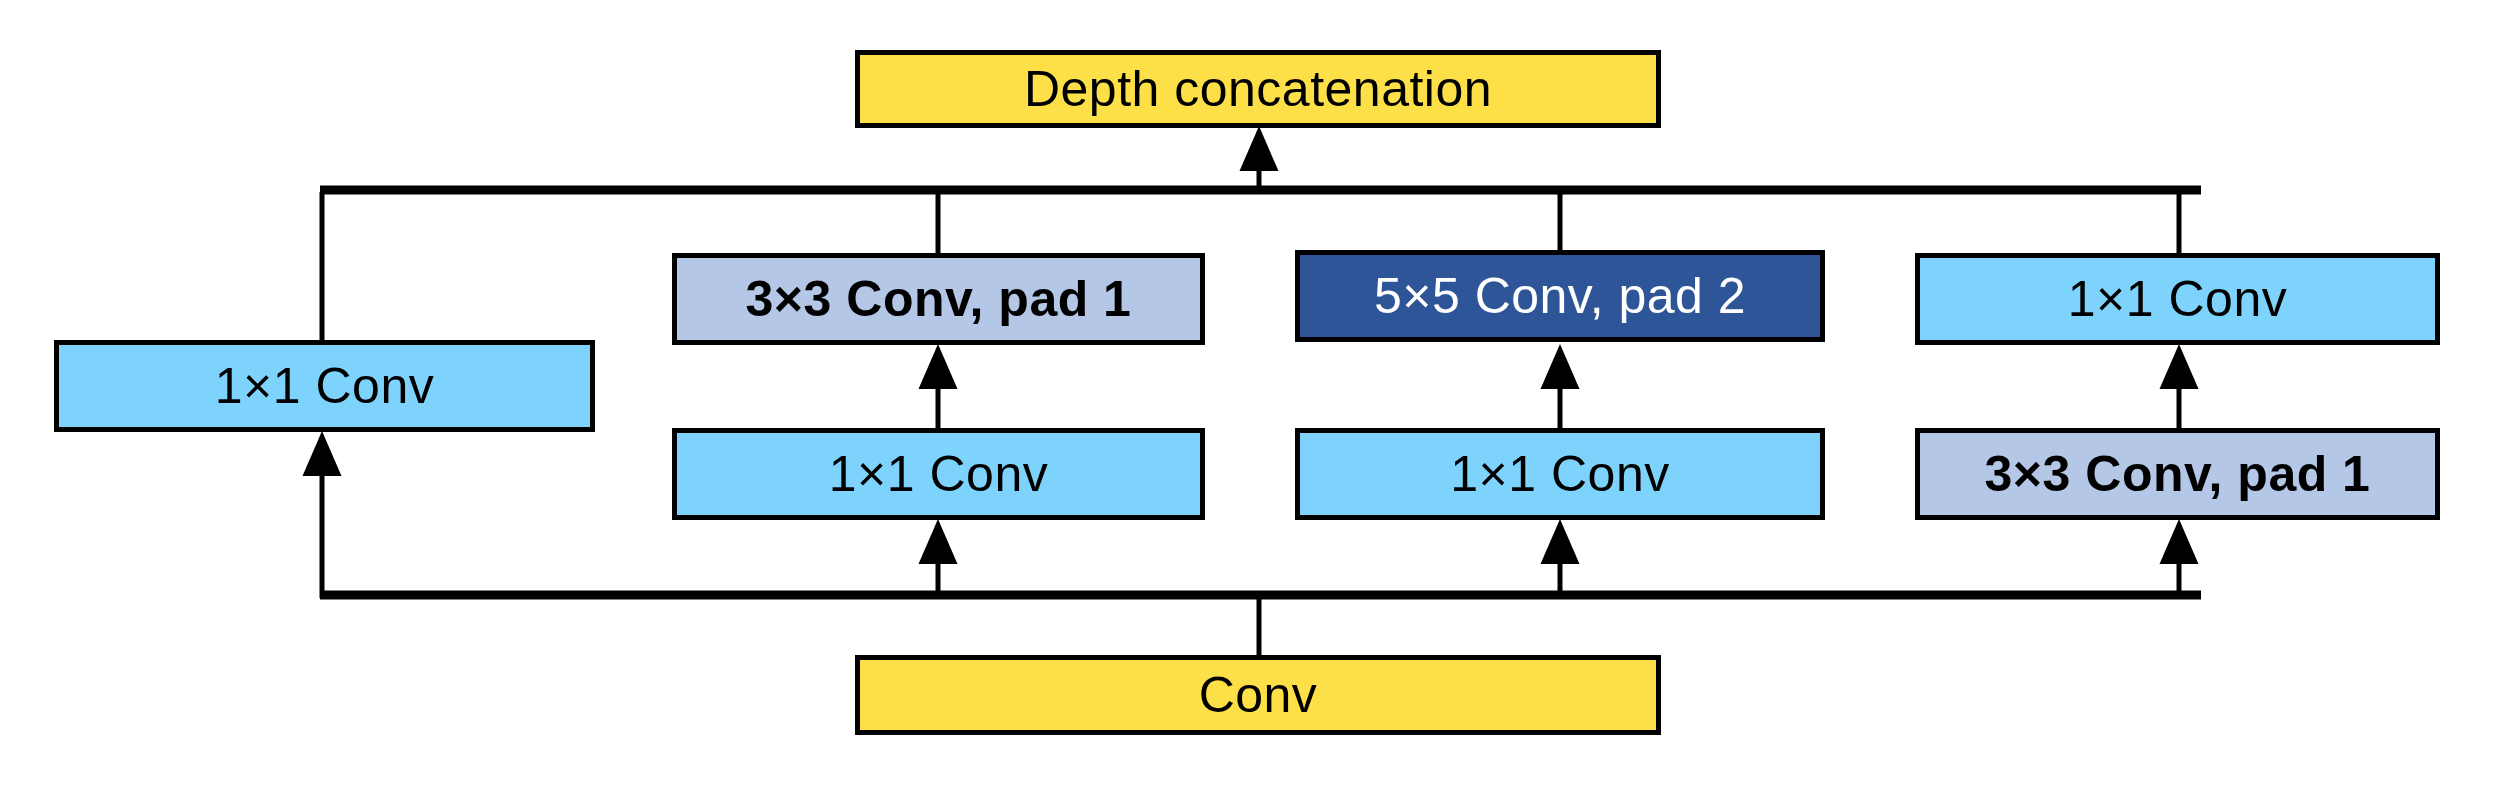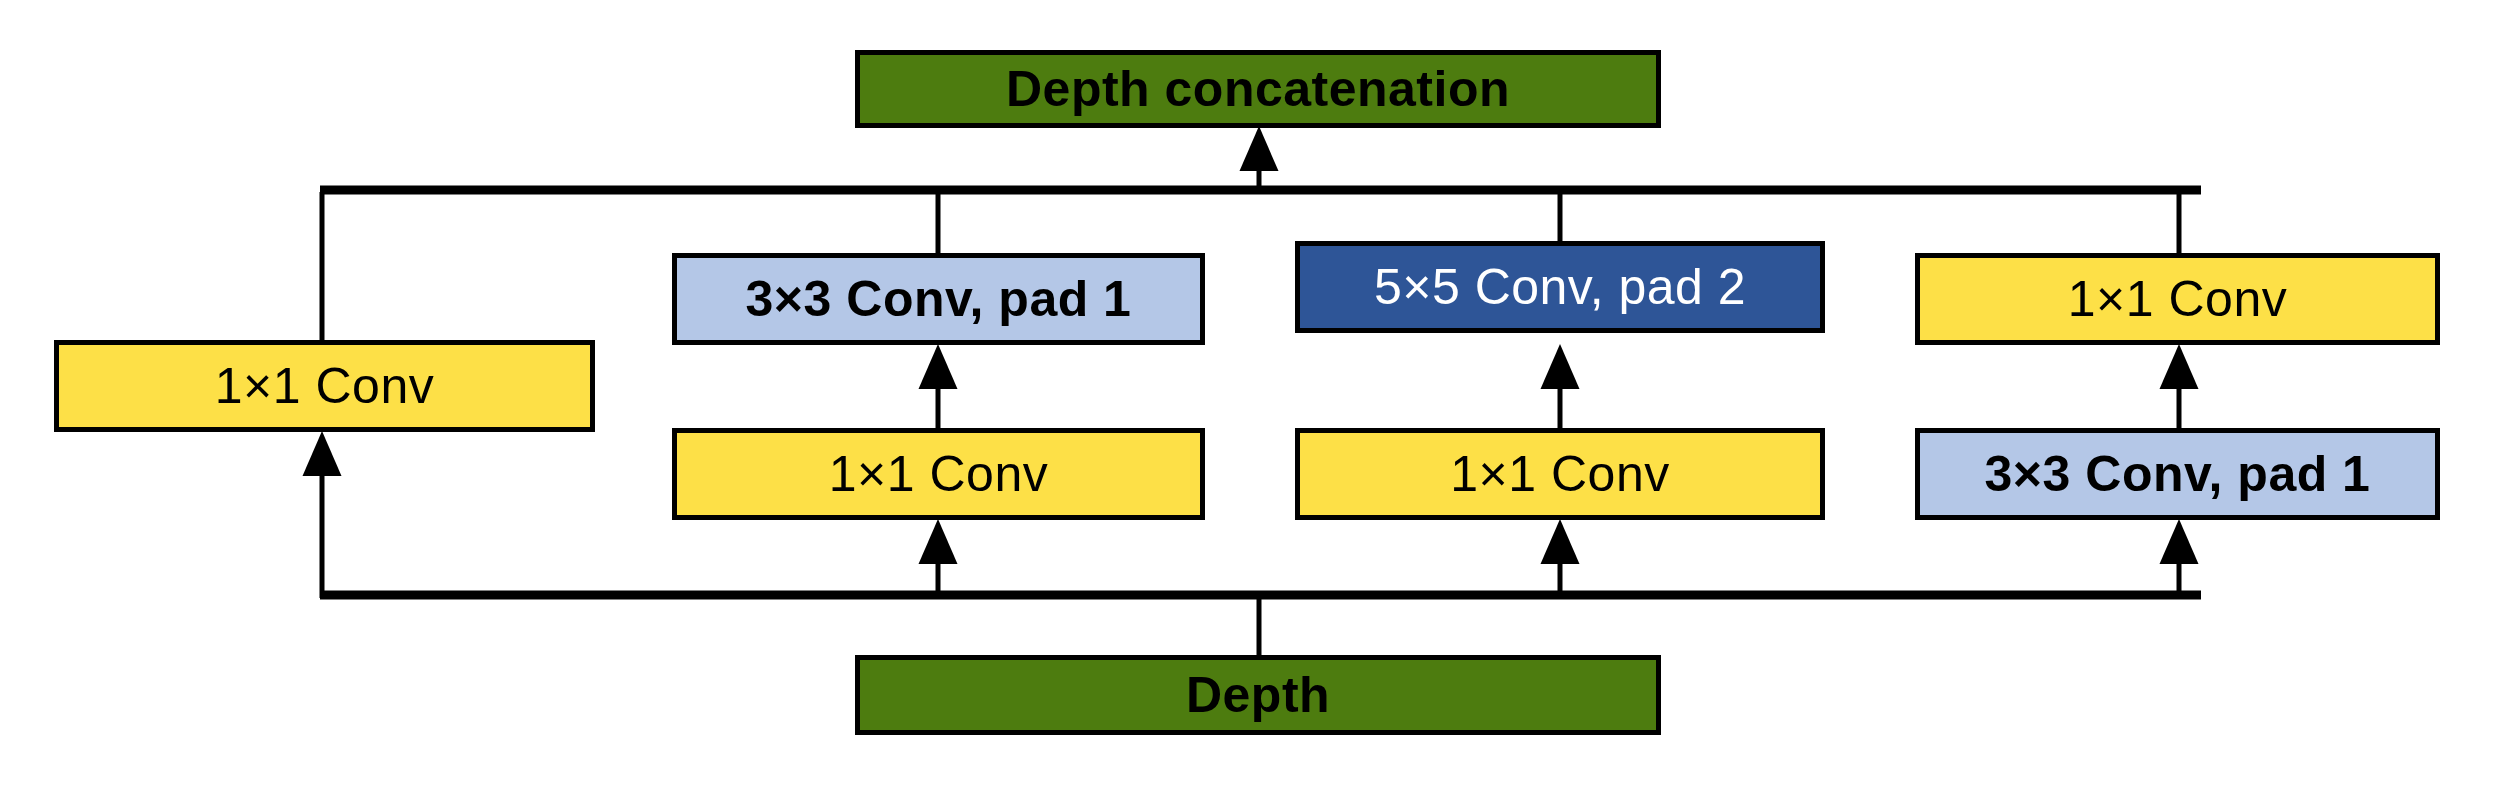--- a/index.html
+++ b/index.html
@@ -32,22 +32,22 @@
     align-items: center;
     justify-content: center;
     font-family: "Liberation Sans", sans-serif;
     font-size: 50px;
     line-height: 1;
     letter-spacing: 0.5px;
     white-space: nowrap;
     color: #000000;
     background: #ffffff;
   }
-  .fill-green  { background: #4d7c0f; font-weight: bold; }
-  .fill-white  { background: #fde047; }
+  .fill-green  { background: #fde047; }
+  .fill-white  { background: #7dd3fc; }
   .fill-ltblue { background: #b4c7e7; font-weight: bold; }
   .fill-dkblue { background: #2e5597; color: #ffffff; }
 </style>
 </head>
 <body>
 
 <div id="canvas">
 
   <svg id="diagram-svg" viewBox="0 0 2506 802" xmlns="http://www.w3.org/2000/svg">
     <defs>
@@ -118,21 +118,21 @@
   </svg>
 
   <div class="node-box fill-green" style="left:855px; top:50px; width:806px; height:78px;">
     <span>Depth concatenation</span>
   </div>
 
   <div class="node-box fill-ltblue" style="left:672px; top:253px; width:533px; height:92px;">
     <span>3×3 Conv, pad 1</span>
   </div>
 
-  <div class="node-box fill-dkblue" style="left:1295px; top:241px; width:530px; height:92px;">
+  <div class="node-box fill-dkblue" style="left:1295px; top:250px; width:530px; height:92px;">
     <span>5×5 Conv, pad 2</span>
   </div>
 
   <div class="node-box fill-white" style="left:1915px; top:253px; width:525px; height:92px;">
     <span>1×1 Conv</span>
   </div>
 
   <div class="node-box fill-white" style="left:54px; top:340px; width:541px; height:92px;">
     <span>1×1 Conv</span>
   </div>
@@ -143,16 +143,16 @@
 
   <div class="node-box fill-white" style="left:1295px; top:428px; width:530px; height:92px;">
     <span>1×1 Conv</span>
   </div>
 
   <div class="node-box fill-ltblue" style="left:1915px; top:428px; width:525px; height:92px;">
     <span>3×3 Conv, pad 1</span>
   </div>
 
   <div class="node-box fill-green" style="left:855px; top:655px; width:806px; height:80px;">
-    <span>Depth</span>
+    <span>Conv</span>
   </div>
 
 </div>
 
 </body></html>

